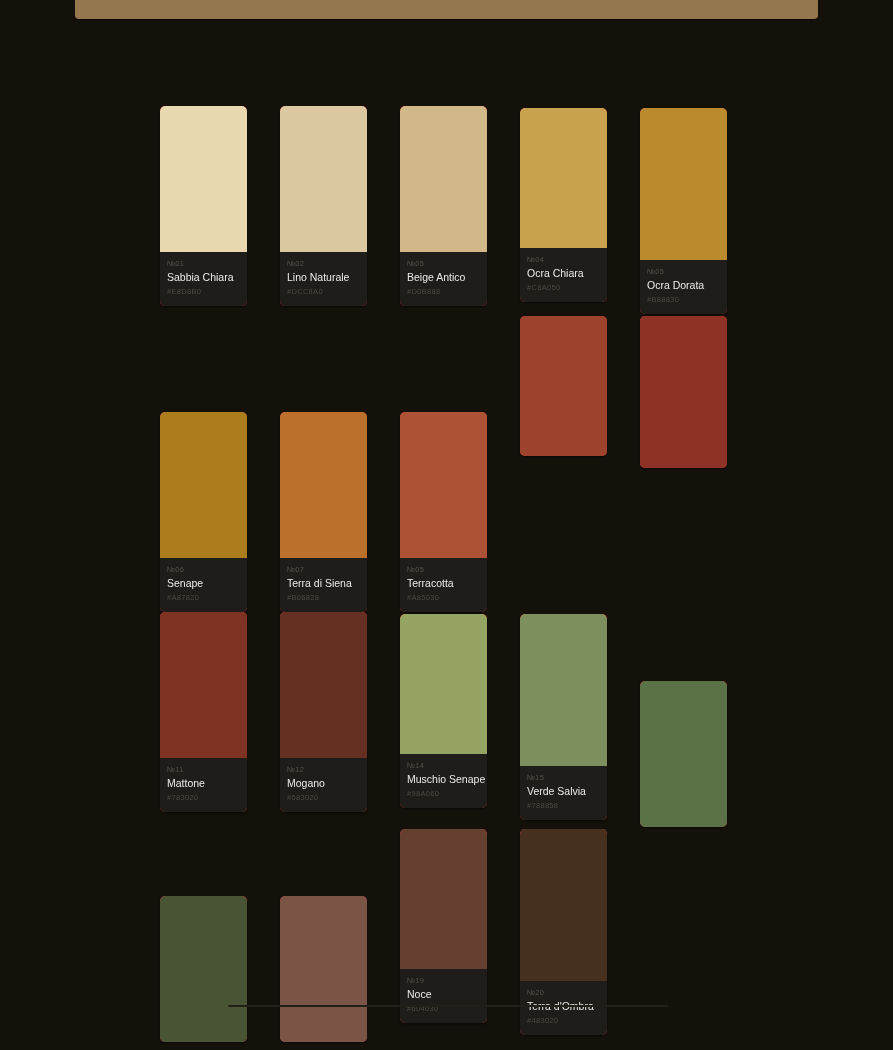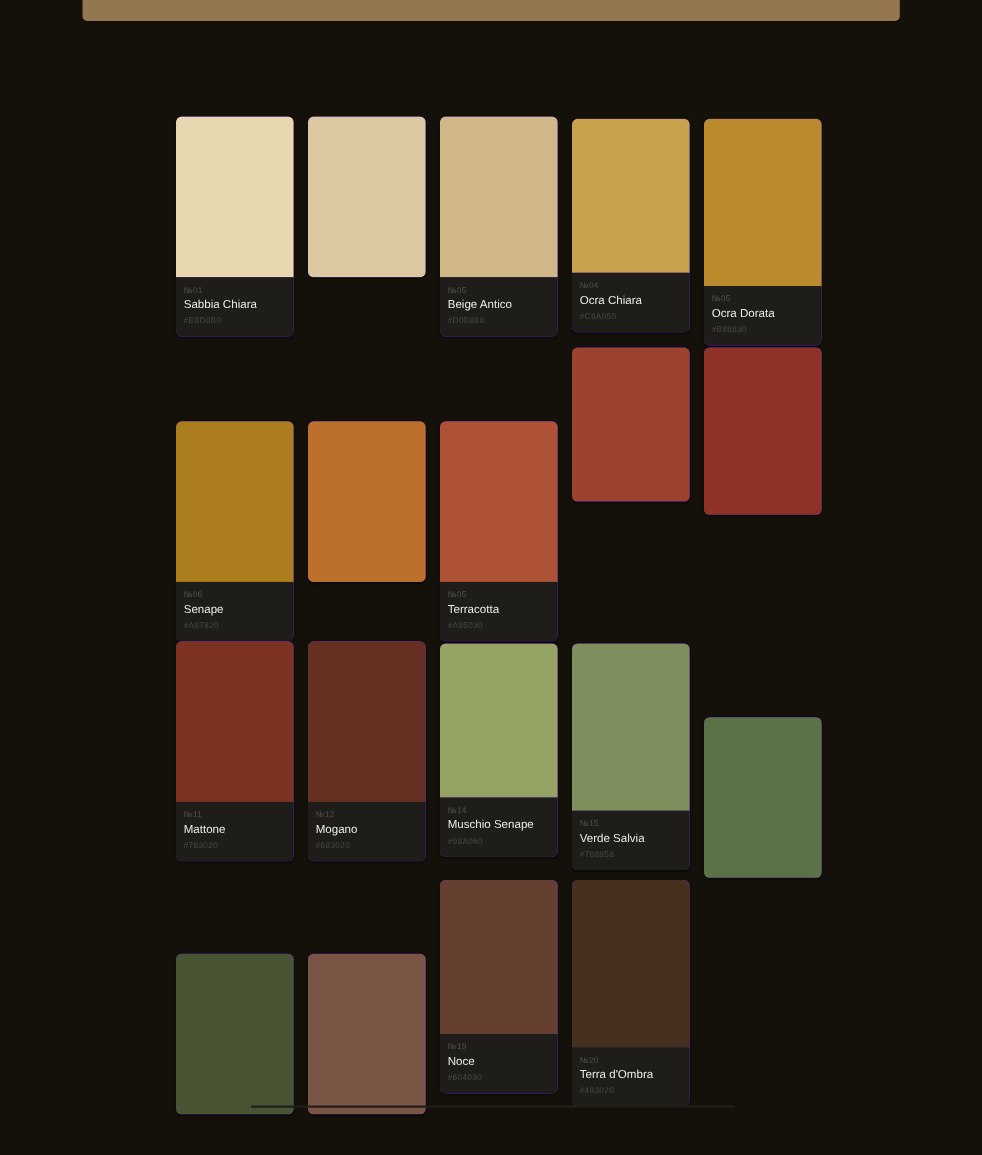--- a/index.html
+++ b/index.html
@@ -35,24 +35,24 @@
     left: 160px;
     top: 106px;
     width: 588px;
     display: grid;
     grid-template-columns: repeat(5, 107px);
     column-gap: 13px;
     row-gap: 0px;
   }
 
   .swatch-card {
-    width: 107px;
+    width: 87px;
     border-radius: 5px;
     overflow: hidden;
-    background: #6d28d9;
+    background: #ef4444;
     align-self: start;
     box-shadow: 0 1px 2px rgba(0,0,0,0.5);
   }
 
   .swatch-color {
     width: 100%;
     height: 146px;
     border-radius: 5px 5px 0 0;
     display: block;
   }
@@ -80,21 +80,21 @@
 
   .swatch-hex {
     font-size: 7.5px;
     color: #4d4942;
     letter-spacing: 0.3px;
     line-height: 1.2;
   }
 
   
   .row-1 { margin-top: 0px; }
-  .row-2 { margin-top: 69px; }
+  .row-2 { margin-top: 98px; }
   .row-3 { }
   .row-4 { margin-top: 69px; }
 
   .offset-low  { margin-top: 2px; }
   .tall-sw  .swatch-color { height: 152px; }
   .short-sw .swatch-color { height: 140px; }
 
   
   #bottom-divider {
     position: absolute;
@@ -115,20 +115,25 @@
     <div class="swatch-card row-1">
       <div class="swatch-color" style="background: rgb(232, 216, 176);"></div>
       <div class="swatch-info">
         <div class="swatch-num">№01</div>
         <div class="swatch-name">Sabbia Chiara</div>
         <div class="swatch-hex">#E8D8B0</div>
       </div>
     </div>
     <div class="swatch-card row-1">
       <div class="swatch-color" style="background: rgb(220, 200, 160);"></div>
+      <div class="swatch-info">
+        <div class="swatch-num">№02</div>
+        <div class="swatch-name">Lino Naturale</div>
+        <div class="swatch-hex">#DCC8A0</div>
+      </div>
     </div>
     <div class="swatch-card row-1">
       <div class="swatch-color" style="background: rgb(208, 184, 136);"></div>
       <div class="swatch-info">
         <div class="swatch-num">№05</div>
         <div class="swatch-name">Beige Antico</div>
         <div class="swatch-hex">#D0B888</div>
       </div>
     </div>
     <div class="swatch-card row-1 offset-low short-sw">
@@ -150,20 +155,25 @@
     <div class="swatch-card row-2">
       <div class="swatch-color" style="background: rgb(171, 125, 29);"></div>
       <div class="swatch-info">
         <div class="swatch-num">№06</div>
         <div class="swatch-name">Senape</div>
         <div class="swatch-hex">#A87820</div>
       </div>
     </div>
     <div class="swatch-card row-2">
       <div class="swatch-color" style="background: rgb(187, 112, 43);"></div>
+      <div class="swatch-info">
+        <div class="swatch-num">№07</div>
+        <div class="swatch-name">Terra di Siena</div>
+        <div class="swatch-hex">#B06828</div>
+      </div>
     </div>
     <div class="swatch-card row-2">
       <div class="swatch-color" style="background: rgb(173, 82, 52);"></div>
       <div class="swatch-info">
         <div class="swatch-num">№05</div>
         <div class="swatch-name">Terracotta</div>
         <div class="swatch-hex">#A85030</div>
       </div>
     </div>
     <div class="swatch-card row-2 offset-low short-sw">

